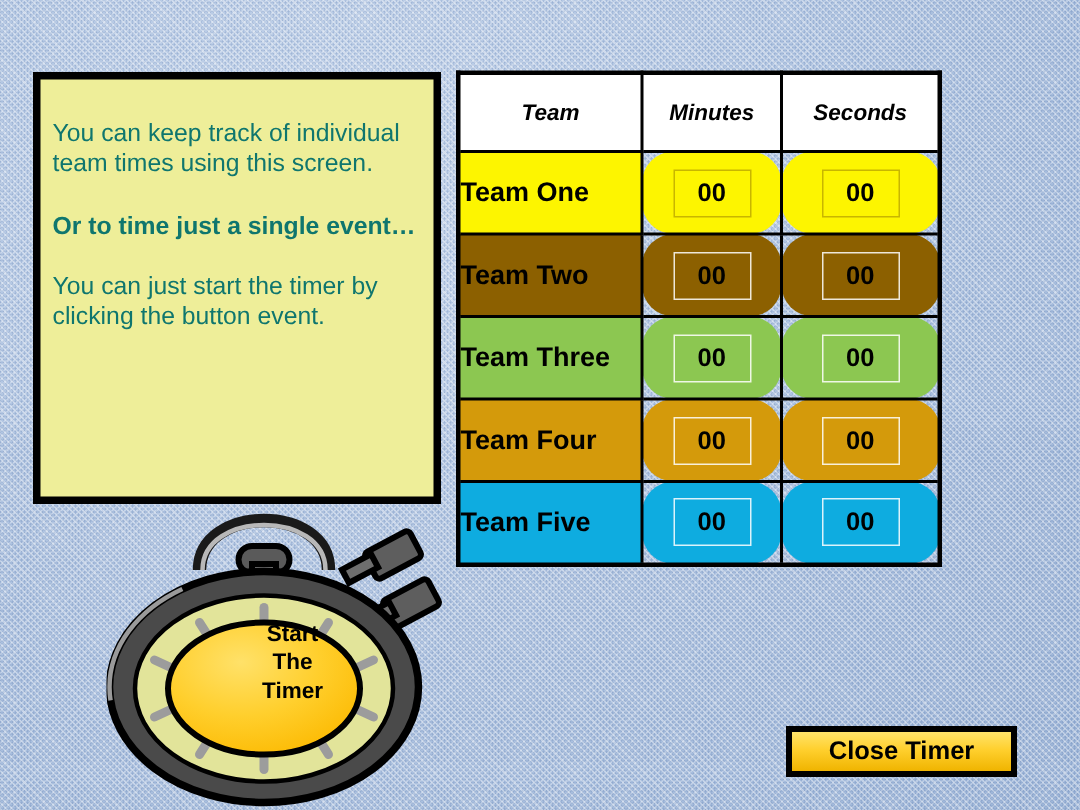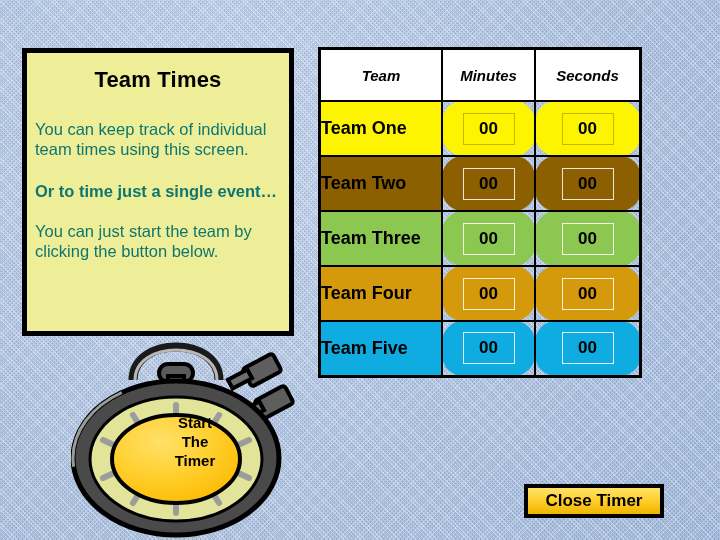--- a/index.html
+++ b/index.html
@@ -90,21 +90,21 @@
     font-size: 15px;
     font-weight: bold;
     color: #000;
     line-height: 19px;
     pointer-events: none;
   }
 
   
   #team-table {
     position: absolute;
-    left: 318px;
+    left: 304px;
     top: 47px;
     width: 318px;
     border-collapse: collapse;
     border: 3px solid #000;
     table-layout: fixed;
     z-index: 5;
   }
   #team-table td, #team-table th {
     border: 2px solid #000;
     padding: 0;
@@ -148,21 +148,21 @@
     box-sizing: border-box;
   }
   .row-one   .time-box { border-color: rgba(190,170,0,0.85); }
   .row-six   .time-box { border-color: rgba(255,255,255,0.9); }
 
   
   #close-timer-button {
     position: absolute;
     left: 524px;
     top: 484px;
-    width: 140px;
+    width: 154px;
     height: 34px;
     border: 4px solid #000;
     box-sizing: border-box;
     background: linear-gradient(to bottom, #ffe36a 0%, #ffd02e 45%, #f0b400 100%);
     font-family: "Liberation Sans", sans-serif;
     font-size: 17px;
     font-weight: bold;
     color: #000;
     cursor: pointer;
     padding: 0;
@@ -219,24 +219,23 @@
       <ellipse cx="105" cy="141" rx="64" ry="44" fill="url(#faceGrad)" stroke="#000" stroke-width="4"></ellipse>
     </svg>
     <div id="start-timer-label">
       <div>Start</div>
       <div>The</div>
       <div>Timer</div>
     </div>
   </div>
 
   <div id="info-panel">
-    <div id="info-title">Team Times</div>
     <p class="info-para" id="info-p1">You can keep track of individual team times using this screen.</p>
     <p class="info-para" id="info-p2">Or to time just a single event…</p>
-    <p class="info-para" id="info-p3">You can just start the team by clicking the button below.</p>
+    <p class="info-para" id="info-p3">You can just start the timer by clicking the button event.</p>
   </div>
 
   <table id="team-table">
     <thead>
       <tr>
         <th class="col-team">Team</th>
         <th class="col-min">Minutes</th>
         <th class="col-sec">Seconds</th>
       </tr>
     </thead>

